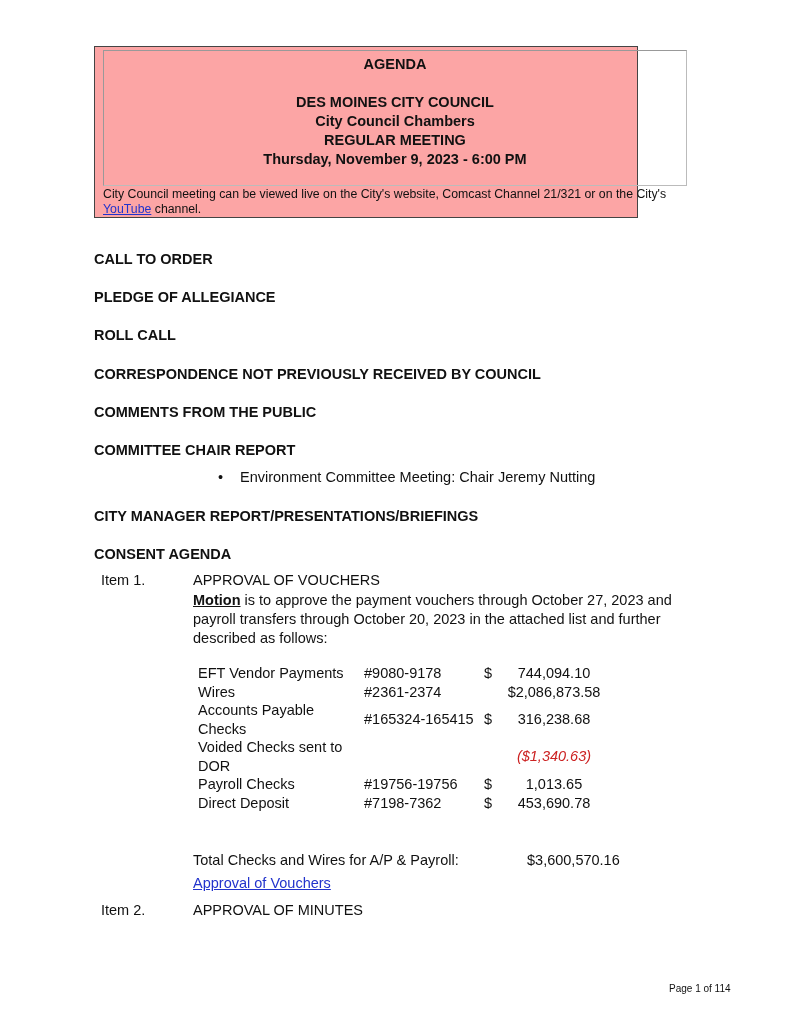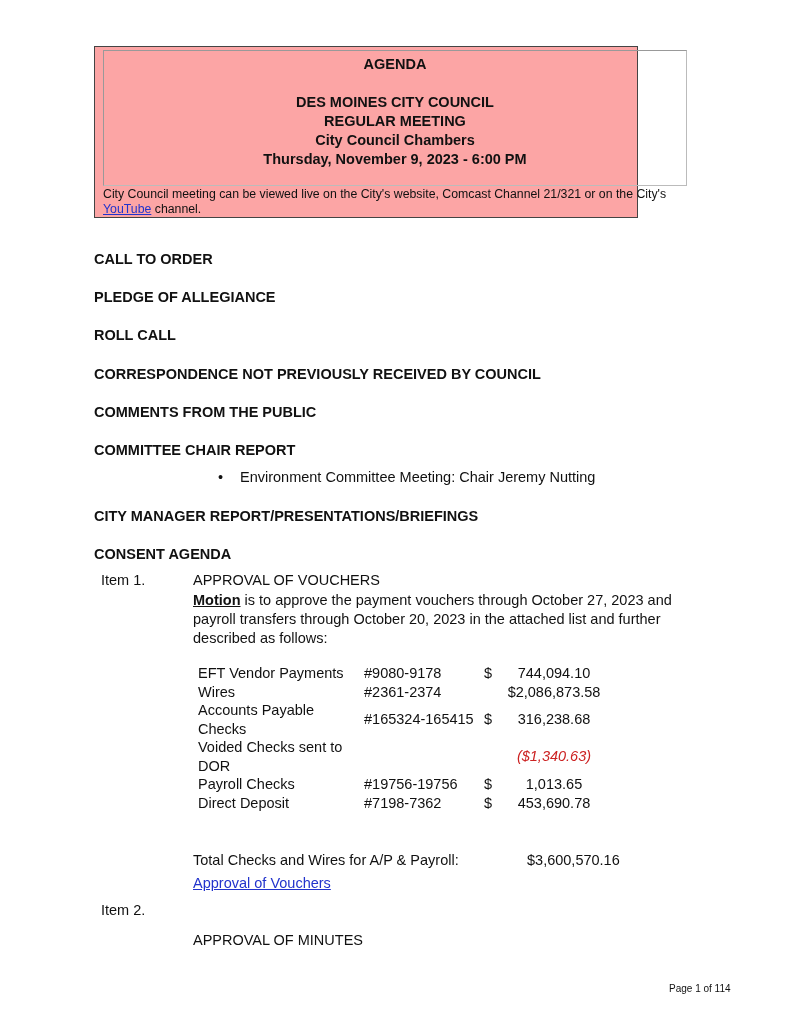--- a/index.html
+++ b/index.html
@@ -54,22 +54,22 @@
   .page-footer { position: absolute; left: 669px; top: 983px; font-size: 10px; }
 </style>
 </head>
 <body>
 
 <div class="header-box">
   <div class="header-inner">
     <div class="agenda">AGENDA</div>
     <div class="spacer"></div>
     <div>DES MOINES CITY COUNCIL</div>
+    <div>City Council Chambers</div>
     <div>REGULAR MEETING</div>
-    <div>City Council Chambers</div>
     <div>Thursday, November 9, 2023 - 6:00 PM</div>
   </div>
   <div class="header-note"><span>City Council meeting can be viewed live on the City's website, Comcast Channel 21/321 or on the City's </span><a class="link">YouTube</a><span> channel.</span></div>
 </div>
 
 <div class="section" style="top:251px">CALL TO ORDER</div>
 <div class="section" style="top:289px">PLEDGE OF ALLEGIANCE</div>
 <div class="section" style="top:327px">ROLL CALL</div>
 <div class="section" style="top:366px">CORRESPONDENCE NOT PREVIOUSLY RECEIVED BY COUNCIL</div>
 <div class="section" style="top:404px">COMMENTS FROM THE PUBLIC</div>
@@ -126,15 +126,15 @@
       <td class="c-amt">453,690.78</td>
     </tr>
   </tbody>
 </table>
 
 <div class="total-label">Total Checks and Wires for A/P &amp; Payroll:</div>
 <div class="total-value">$3,600,570.16</div>
 <a class="vouchers-link link">Approval of Vouchers</a>
 
 <div class="item-label" style="top:902px">Item 2.</div>
-<div class="item-title" style="top:932px">APPROVAL OF MINUTES</div>
+<div class="item-title" style="top:902px">APPROVAL OF MINUTES</div>
 
 <div class="page-footer">Page 1 of 114</div>
 
 </body></html>

